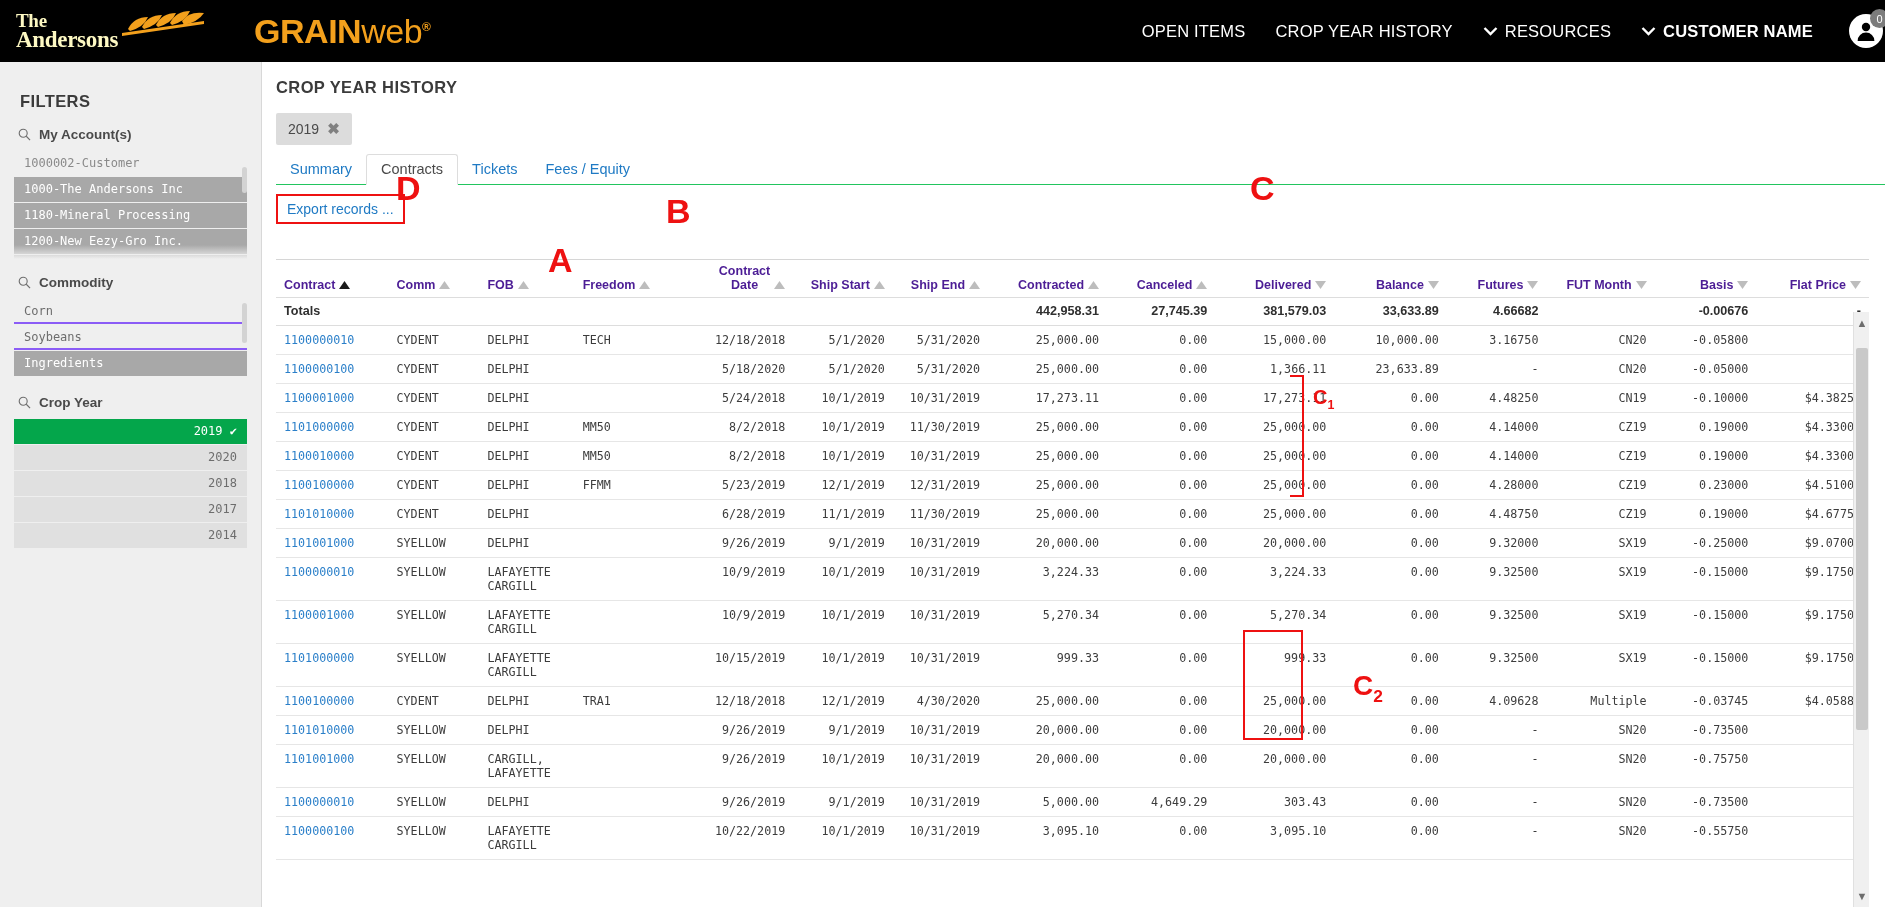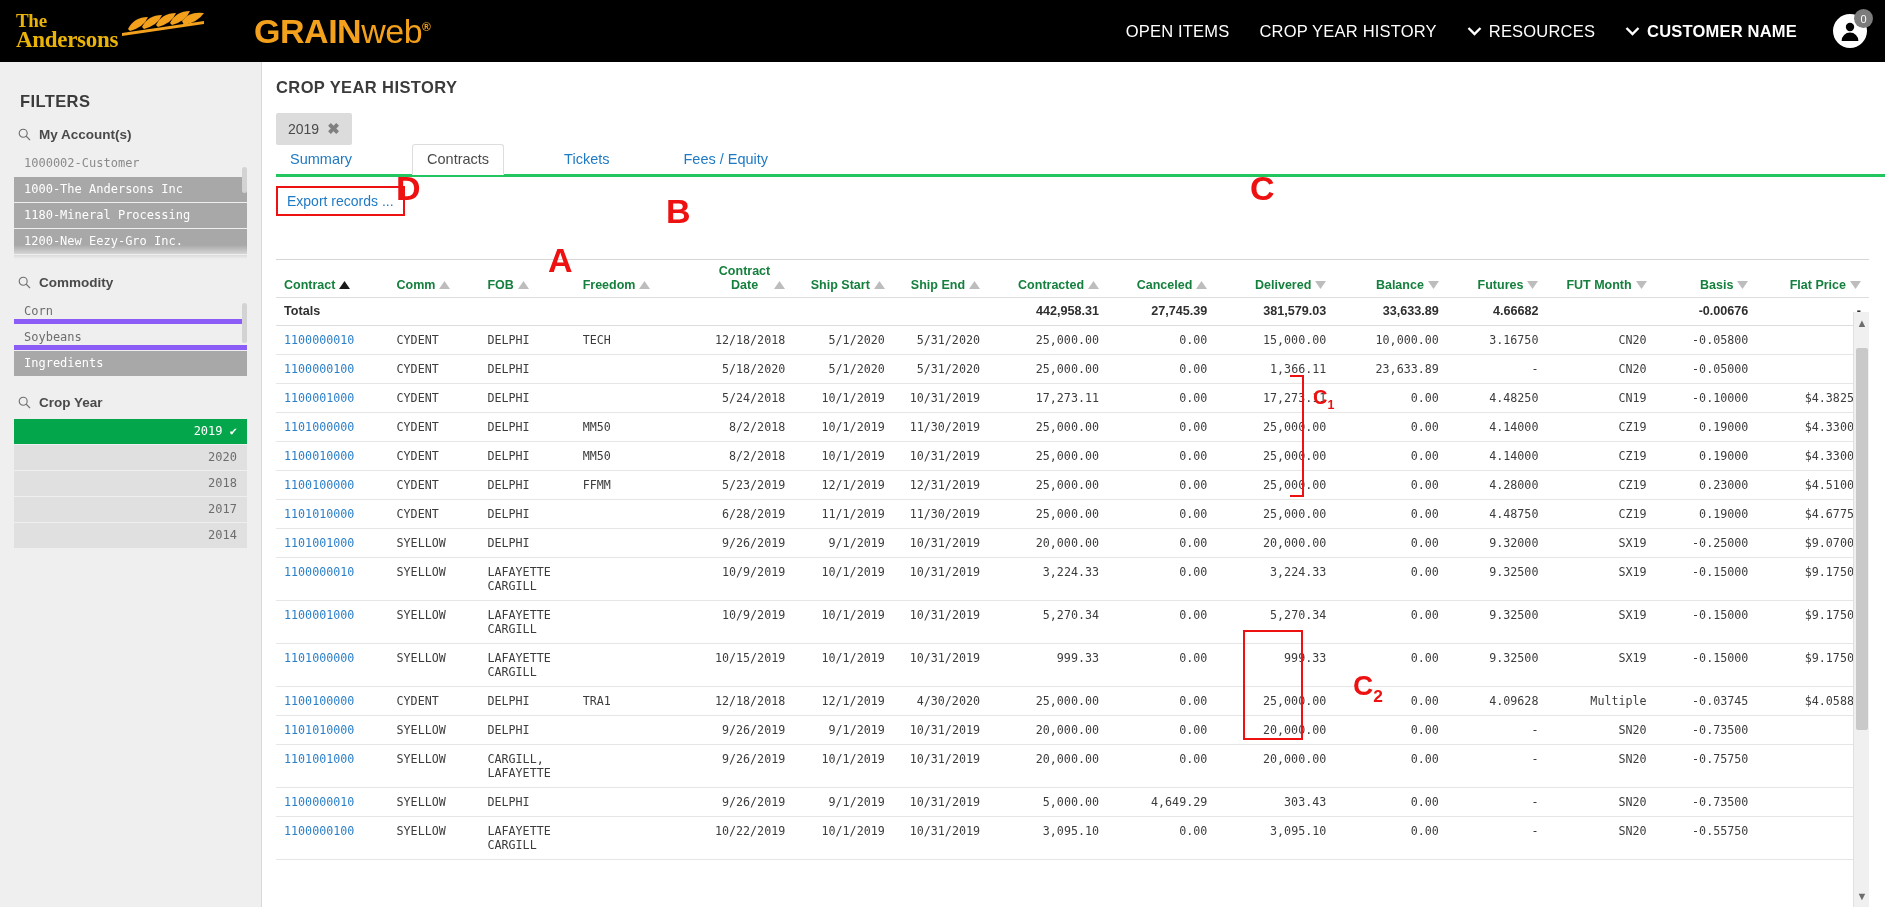--- a/index.html
+++ b/index.html
@@ -11,37 +11,37 @@
   }
 
   
   .topbar {
     position: absolute; left: 0; top: 0; width: 1885px; height: 62px;
     background: #000000;
     display: flex; align-items: center;
   }
   .brand { display: flex; align-items: center; padding-left: 16px; }
   .brand-andersons {
-    color: #eab308; font-family: "Liberation Serif", serif;
+    color: #fef9c3; font-family: "Liberation Serif", serif;
     font-weight: bold; line-height: 0.92; font-size: 21px;
     text-align: left; letter-spacing: -0.3px;
   }
   .brand-andersons .l1 { display:block; font-size: 19px; }
   .brand-andersons .l2 { display:block; font-size: 23px; }
   .wheat { width: 86px; height: 30px; margin: 0 6px 10px 2px; }
   .brand-grainweb {
     margin-left: 42px; font-size: 34px; font-weight: bold;
     color: #F3A01C; letter-spacing: -0.5px; position: relative;
   }
   .brand-grainweb .web { font-weight: normal; }
   .brand-grainweb .reg { font-size: 12px; vertical-align: super; }
 
   .navlinks {
     margin-left: auto; display: flex; align-items: center;
-    padding-right: 18px; gap: 30px;
+    padding-right: 2px; gap: 30px;
   }
   .navlink {
     color: #ffffff; font-size: 16.5px; letter-spacing: 0.2px;
     white-space: nowrap; display: flex; align-items: center; gap: 7px;
     cursor: pointer;
   }
   .navlink.bold { font-weight: bold; }
   .chev { display:inline-block; }
   .avatar-wrap { position: relative; margin-left: 6px; }
   .avatar {
@@ -76,21 +76,21 @@
     height: 25px; line-height: 25px; font-size: 13px;
     color: #555; padding: 0 10px; margin-bottom: 1px;
     font-family: "DejaVu Sans Mono", monospace; font-size: 12px;
     white-space: nowrap; overflow: hidden; cursor: pointer;
   }
   .opt.plain { background: transparent; color: #8a8a8a; }
   .opt.sel-grey { background: #a8a8a8; color: #ffffff; }
   .opt.light { background: #e0e0e0; color: #6d6d6d; text-align: right; }
   .opt.green { background: #04a64b; color: #ffffff; text-align: right; font-weight: normal; }
   .opt.white { background: transparent; color: #6d6d6d;
-               border-bottom: 5px solid #8b5cf6; }
+               border-bottom: 2px solid #8b5cf6; }
   .sbar {
     position: absolute; right: 0px; top: 2px; width: 5px; border-radius: 3px;
     background: #d3d3d3;
   }
   .fade-bottom {
     position: absolute; left:0; right:0; bottom: 0; height: 14px;
     background: linear-gradient(to bottom, rgba(239,239,239,0), #efefef);
     pointer-events: none;
   }
 
@@ -102,22 +102,22 @@
   }
   .chip {
     display: inline-flex; align-items: center; gap: 8px;
     background: #dcdcdc; color: #4a4a4a; font-size: 14px;
     padding: 7px 12px; margin: 16px 0 0 14px; border-radius: 2px;
     cursor: pointer;
   }
   .chip .x { color: #808080; font-size: 15px; font-weight: bold; }
 
   .tabs {
-    margin: 2px 0 0 14px; display: flex; align-items: flex-end;
-    border-bottom: 3px solid #22c55e; height: 30px; position: relative; gap: 46px;
+    margin: 10px 0 0 14px; display: flex; align-items: flex-end;
+    border-bottom: 1px solid #22c55e; height: 30px; position: relative;
   }
   .tab {
     font-size: 14.5px; color: #1f7ac4; padding: 5px 14px 6px 14px;
     cursor: pointer; line-height: 18px;
   }
   .tab.active {
     color: #4a4a4a; background: #fff;
     border: 1px solid #dddddd; border-bottom: 1px solid #ffffff;
     border-radius: 3px 3px 0 0; margin-bottom: -1px;
   }
@@ -129,21 +129,21 @@
   }
 
   
   .tablewrap {
     position: absolute; left: 14px; top: 197px; right: 16px; bottom: 0;
     border-top: 1px solid #d6d6d6;
     overflow: hidden;
   }
   table { border-collapse: collapse; width: 100%; table-layout: fixed; }
   thead th {
-    font-size: 12.5px; font-weight: bold; color: #15803d;
+    font-size: 12.5px; font-weight: bold; color: #4c1d95;
     padding: 4px 8px 5px 8px; vertical-align: bottom; text-align: right;
     white-space: nowrap;
   }
   thead th.left { text-align: left; }
   thead tr { border-bottom: 1px solid #dddddd; }
   .sorticon { display:inline-block; margin-left: 4px; }
   .hwrap { display:inline-block; }
 
   tbody td {
     font-family: "DejaVu Sans Mono", monospace;

